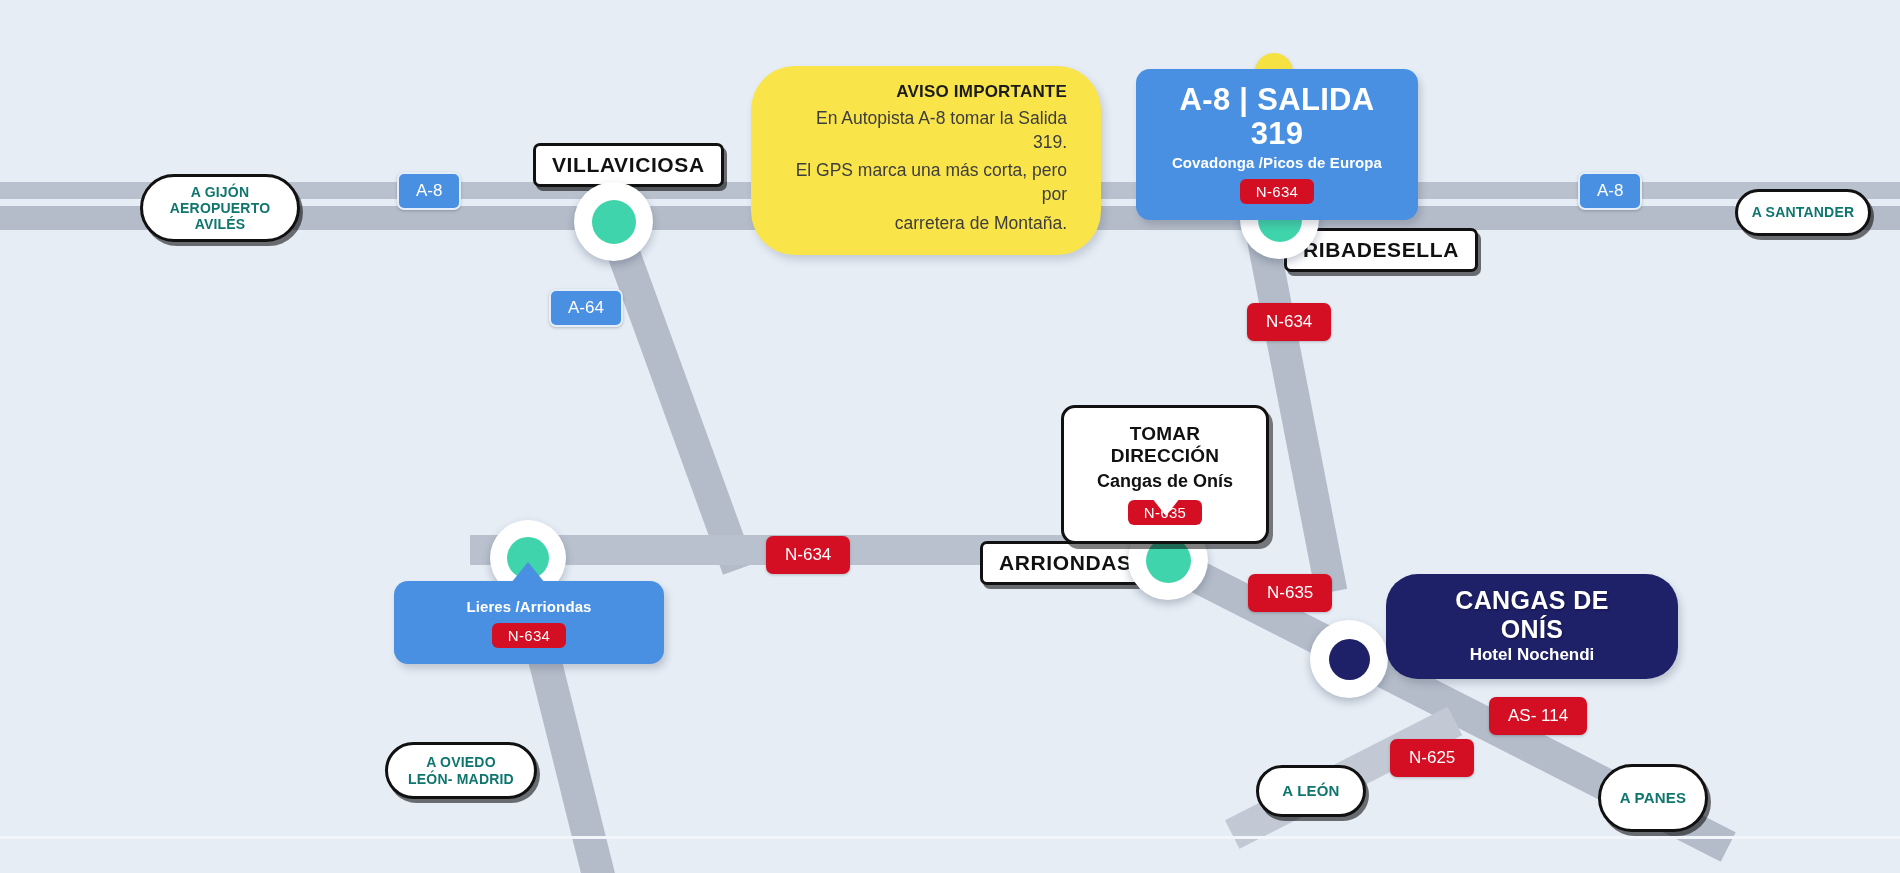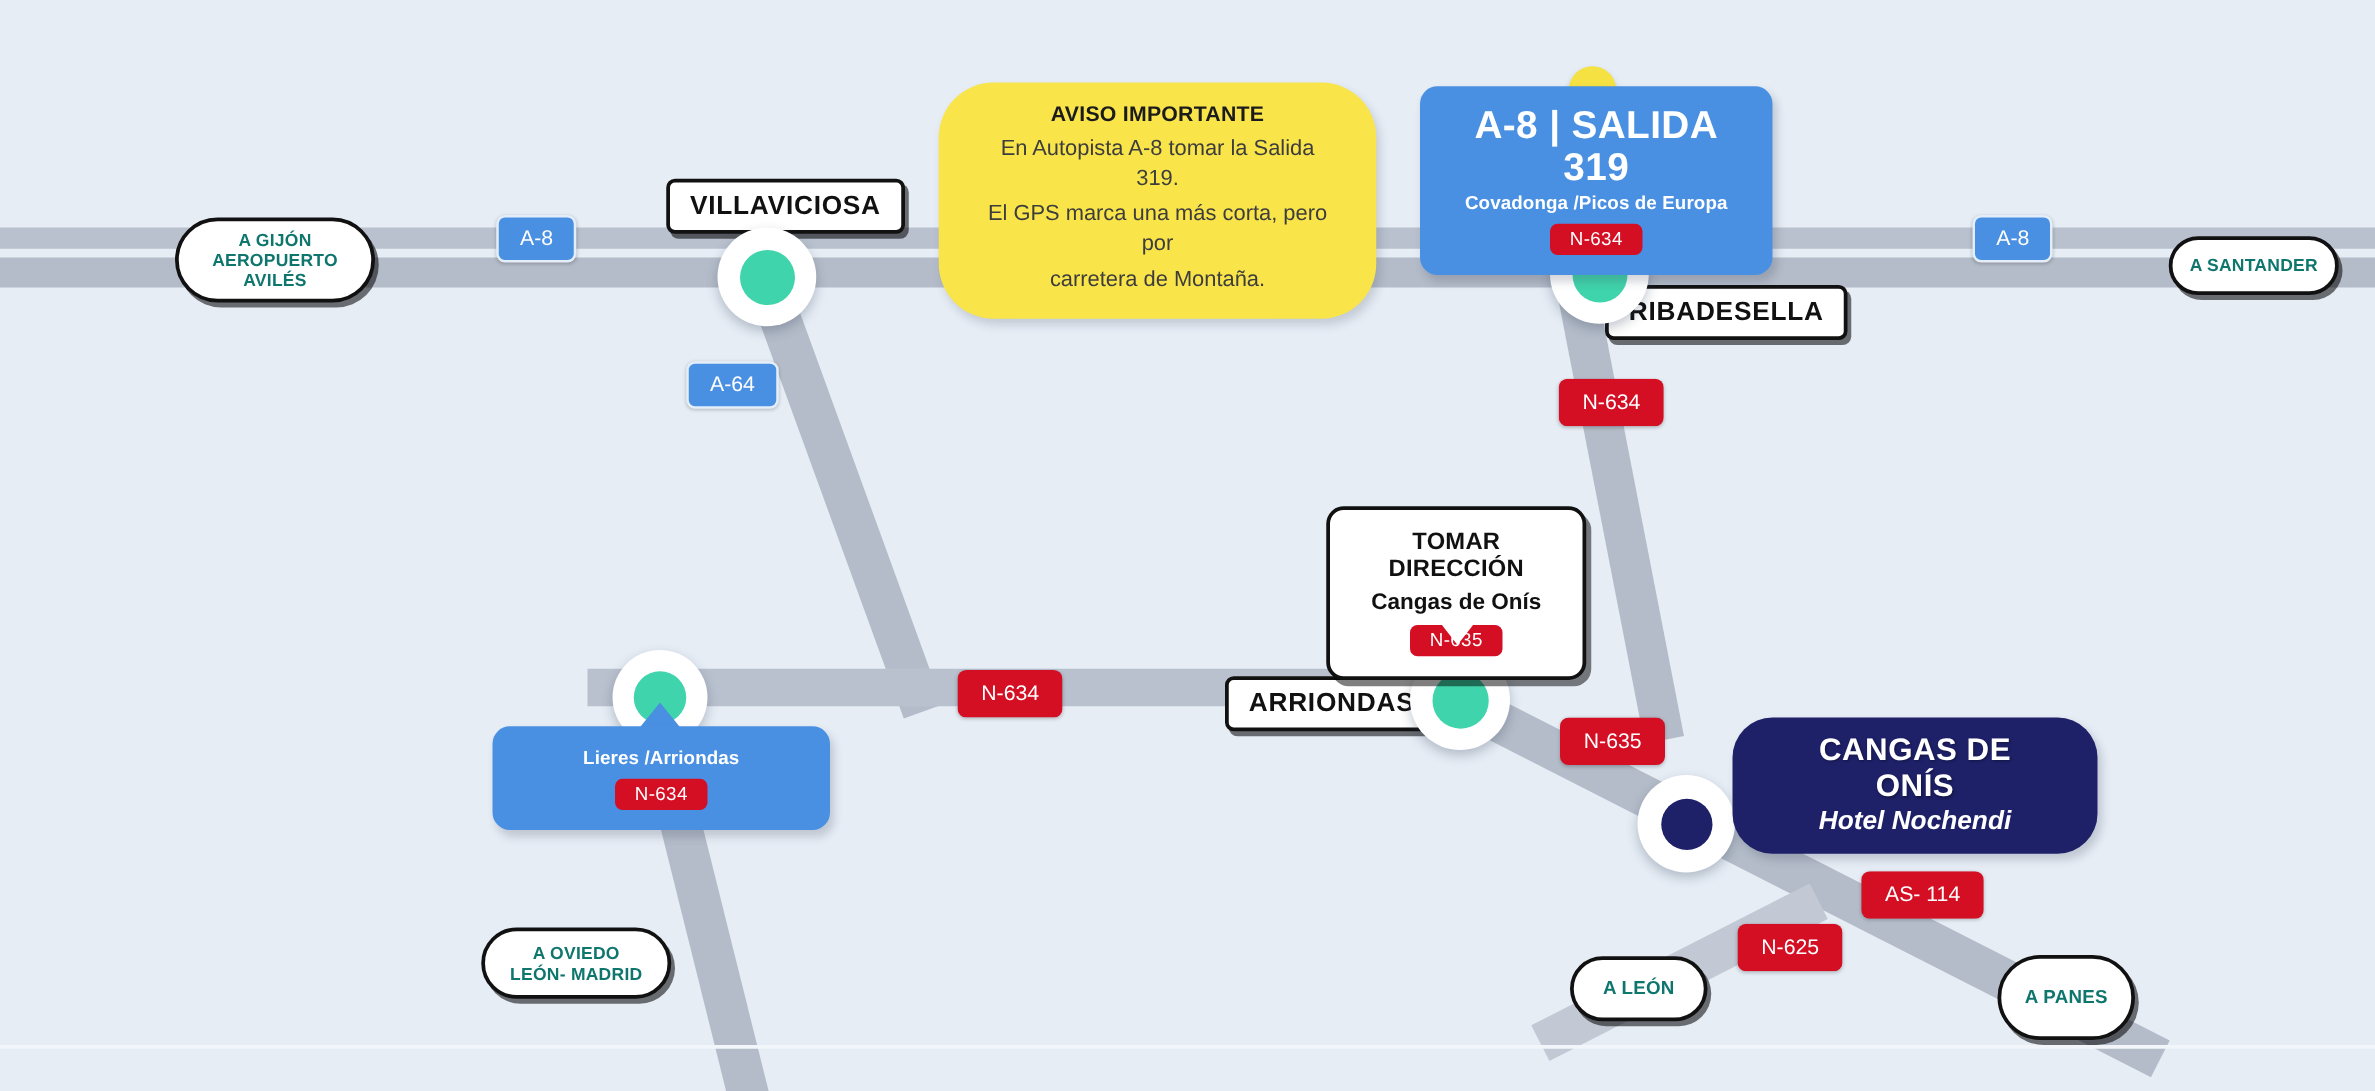--- a/index.html
+++ b/index.html
@@ -114,41 +114,41 @@
     box-shadow:4px 5px 0 rgba(0,0,0,0.5);
   }
   .panel.white .t1{ font-size:19px; font-weight:700; letter-spacing:0.2px;}
   .panel.white .t2{ font-size:18px; font-weight:700; margin-top:4px;}
   .panel.navy{
     background:#1e2068; color:#fff;
     border-radius:32px;
     padding:12px 40px 14px;
   }
   .panel.navy .t1{ font-size:25px; font-weight:700; letter-spacing:0.4px; text-shadow:1px 1px 2px rgba(0,0,0,0.35);}
-  .panel.navy .t2{ font-size:21px; font-weight:700; margin-top:1px;font-style:italic;}
+  .panel.navy .t2{ font-size:17px; font-weight:700; margin-top:1px;}
   
   .tail-down{
     position:absolute; width:0;height:0;
     border-left:17px solid transparent;
     border-right:17px solid transparent;
     z-index:59;
   }
   .tail-up{
     position:absolute; width:0;height:0;
     border-left:17px solid transparent;
     border-right:17px solid transparent;
     z-index:59;
   }
   
   .notice{
     position:absolute;
     background:#f9e44a;
     border-radius:44px;
     padding:16px 34px 20px;
-    text-align:center;
+    text-align:right;
     color:#3b3b3b;
     z-index:65;
     box-shadow:3px 5px 8px rgba(60,70,90,0.2);
   }
   .notice .nt{ font-size:17px; font-weight:700; color:#1b1b1b; letter-spacing:0.2px;}
   .notice .nb{ font-size:17.5px; line-height:1.38; margin-top:4px; color:#3d3d3d;}
   
   .flagdot{
     position:absolute;
     width:38px;height:38px;border-radius:50%;

